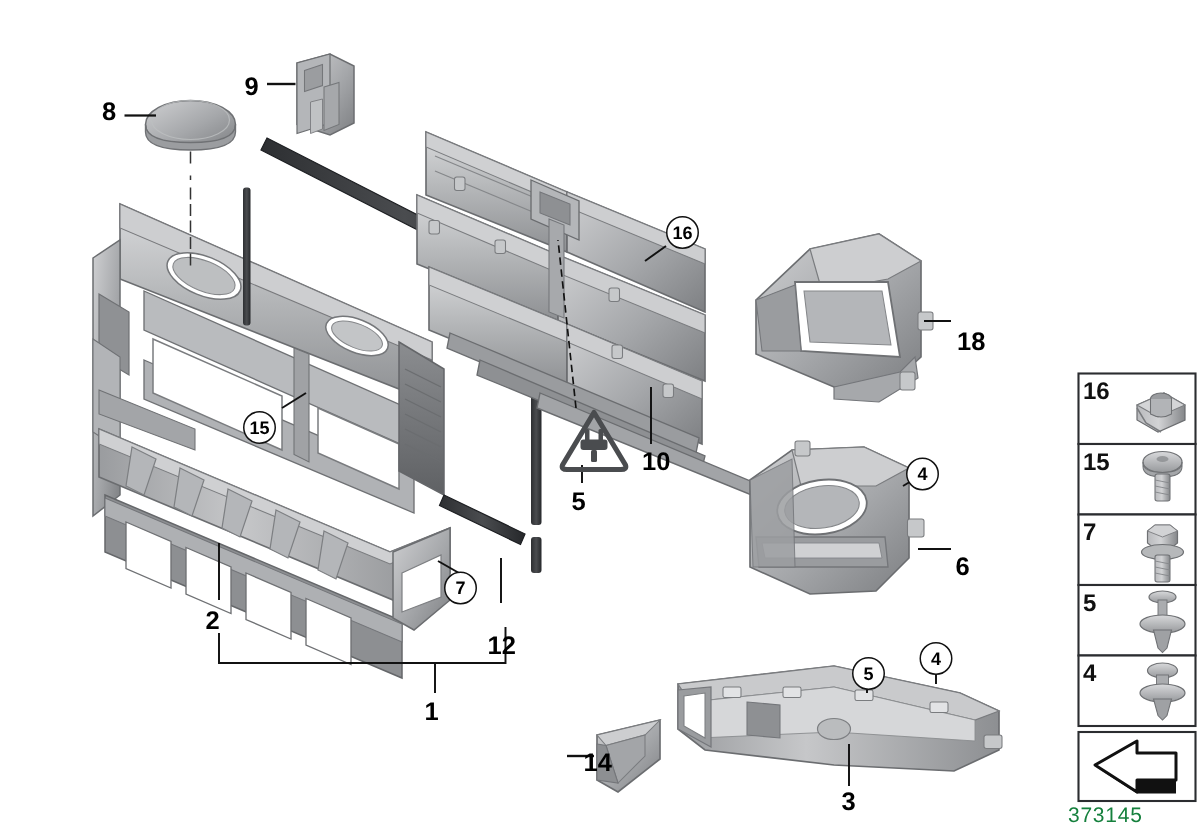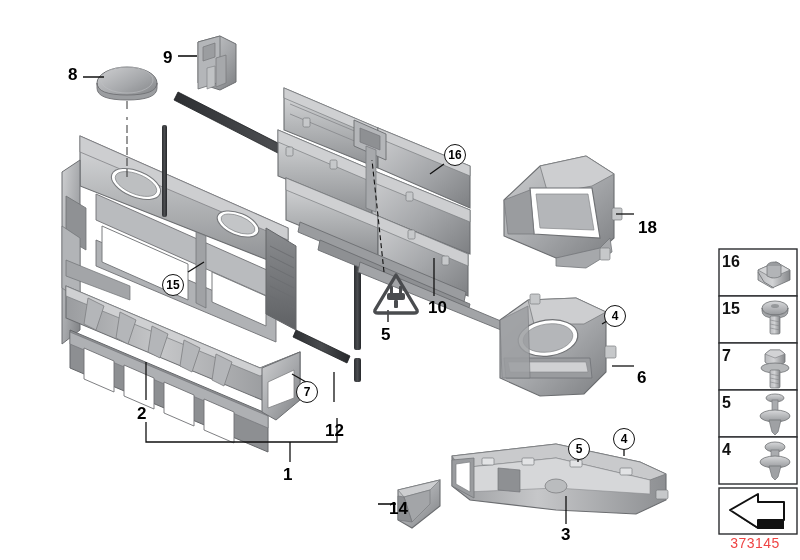--- a/index.html
+++ b/index.html
@@ -40,25 +40,24 @@
     font-weight: bold;
     font-size: 16px;
     color: #111111;
     line-height: 1;
   }
   .diagram-id {
     position: absolute;
     left: 712px;
     top: 535px;
     width: 86px;
-    text-align: center;
     font-family: "Liberation Sans", sans-serif;
     font-size: 14px;
     letter-spacing: 0.5px;
-    color: #ef4444;
+    color: #15803d;
   }
   .circ-label {
     position: absolute;
     width: 22px;
     height: 22px;
     border: 1.6px solid #111;
     border-radius: 50%;
     background: #ffffff;
     color: #000;
     font-family: "Liberation Sans", sans-serif;

